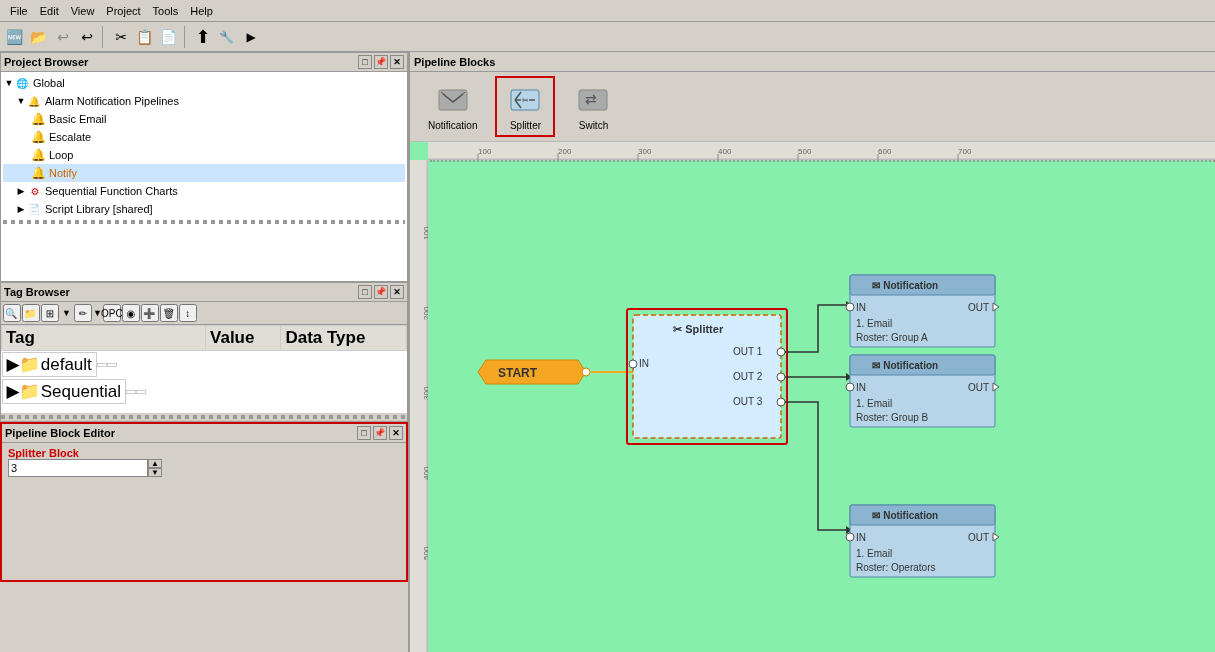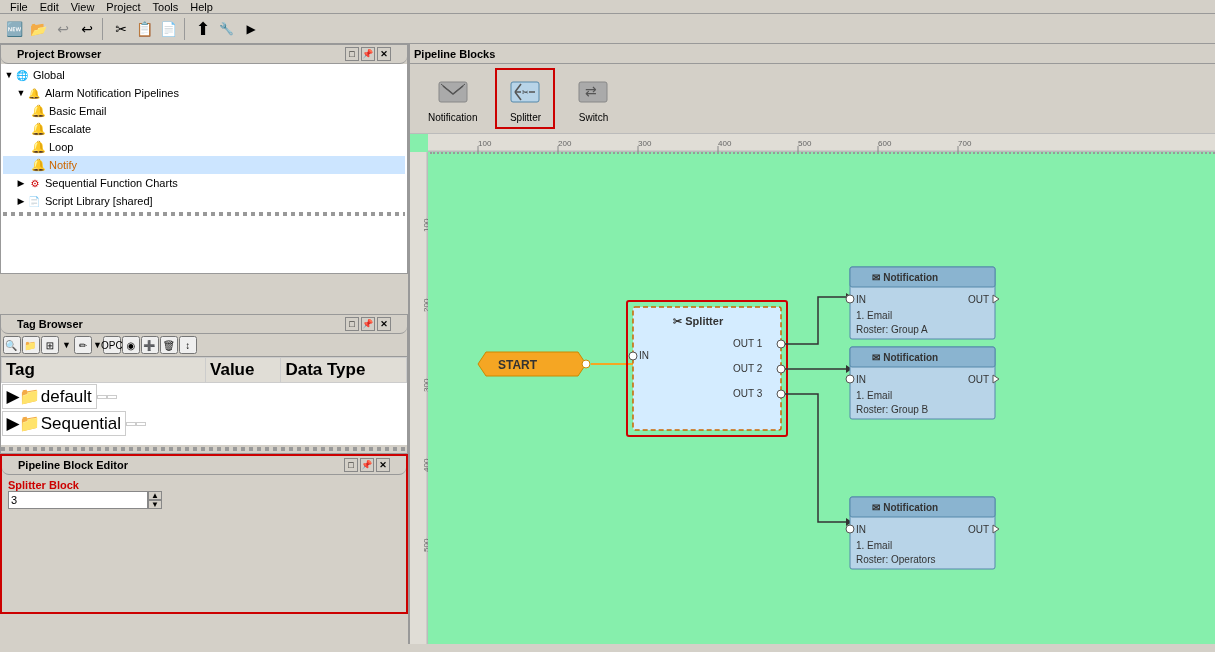--- a/index.html
+++ b/index.html
@@ -1,48 +1,48 @@
 <!DOCTYPE html>
 <html><head>
   <meta charset="utf-8">
   <style>
     * { box-sizing: border-box; margin: 0; padding: 0; }
     body { font-family: Arial, sans-serif; font-size: 11px; background: #d4d0c8; overflow: hidden; width: 1215px; height: 652px; }
 
     
-    .menu-bar { background: #d4d0c8; display: flex; align-items: center; height: 14px; border-bottom: 1px solid #999; padding: 0 4px; }
+    .menu-bar { background: #d4d0c8; display: flex; align-items: center; height: 22px; border-bottom: 1px solid #999; padding: 0 4px; }
     .menu-item { padding: 2px 6px; cursor: pointer; font-size: 11px; }
 
     
     .toolbar { background: #d4d0c8; display: flex; align-items: center; height: 30px; border-bottom: 1px solid #999; padding: 2px 4px; gap: 2px; }
     .toolbar-btn { width: 22px; height: 22px; background: #d4d0c8; border: 1px solid transparent; display: flex; align-items: center; justify-content: center; cursor: pointer; font-size: 14px; }
     .toolbar-separator { width: 4px; height: 22px; border-left: 1px solid #999; margin: 0 2px; }
 
     
     .main-layout { display: flex; height: 600px; }
 
     
     .left-panel { width: 410px; display: flex; flex-direction: column; border-right: 2px solid #999; }
 
     
     .panel { border: 1px solid #999; background: #d4d0c8; display: flex; flex-direction: column; }
-    .panel-header { background: #d4d0c8; padding: 2px 16px; font-size: 11px; font-weight: bold; display: flex; align-items: center; justify-content: space-between; border-bottom: 1px solid #999; border-radius: 7px; }
+    .panel-header { background: #d4d0c8; padding: 2px 3px; font-size: 11px; font-weight: bold; display: flex; align-items: center; justify-content: space-between; border-bottom: 1px solid #999; }
     .panel-header-title { font-weight: bold; font-size: 11px; }
     .panel-header-controls { display: flex; gap: 2px; }
     .panel-ctrl-btn { width: 14px; height: 14px; font-size: 9px; display: flex; align-items: center; justify-content: center; cursor: pointer; background: #d4d0c8; border: 1px solid #888; }
 
     .tree-view { flex: 1; background: white; overflow-y: auto; padding: 2px; }
     .tree-item { display: flex; align-items: center; padding: 1px 0; cursor: pointer; white-space: nowrap; }
     .tree-item.selected { background: #cce5ff; }
     .tree-icon { width: 16px; height: 16px; display: inline-flex; align-items: center; justify-content: center; margin-right: 2px; font-size: 10px; }
     .tree-label { font-size: 11px; }
     .tree-toggle { width: 12px; display: inline-flex; align-items: center; justify-content: center; font-size: 9px; cursor: pointer; }
 
     
-    .tag-browser { height: 140px; display: flex; flex-direction: column; margin-top: 40px; }
+    .tag-browser { height: 140px; display: flex; flex-direction: column; }
     .tag-toolbar { display: flex; align-items: center; padding: 2px; gap: 1px; border-bottom: 1px solid #999; background: #d4d0c8; }
     .tag-toolbar-btn { width: 18px; height: 18px; font-size: 10px; display: flex; align-items: center; justify-content: center; cursor: pointer; }
     .tag-table { flex: 1; background: white; overflow: auto; }
     table { width: 100%; border-collapse: collapse; font-size: 17px; }
     th { background: #e0ddd6; border: 1px solid #ccc; padding: 2px 4px; text-align: left; font-weight: bold; }
     td { border: 1px solid #ccc; padding: 1px 4px; }
     .tag-tree-item { display: flex; align-items: center; cursor: pointer; }
 
     
     .block-editor { height: 160px; display: flex; flex-direction: column; border: 2px solid #cc0000; background: #d4d0c8; }

